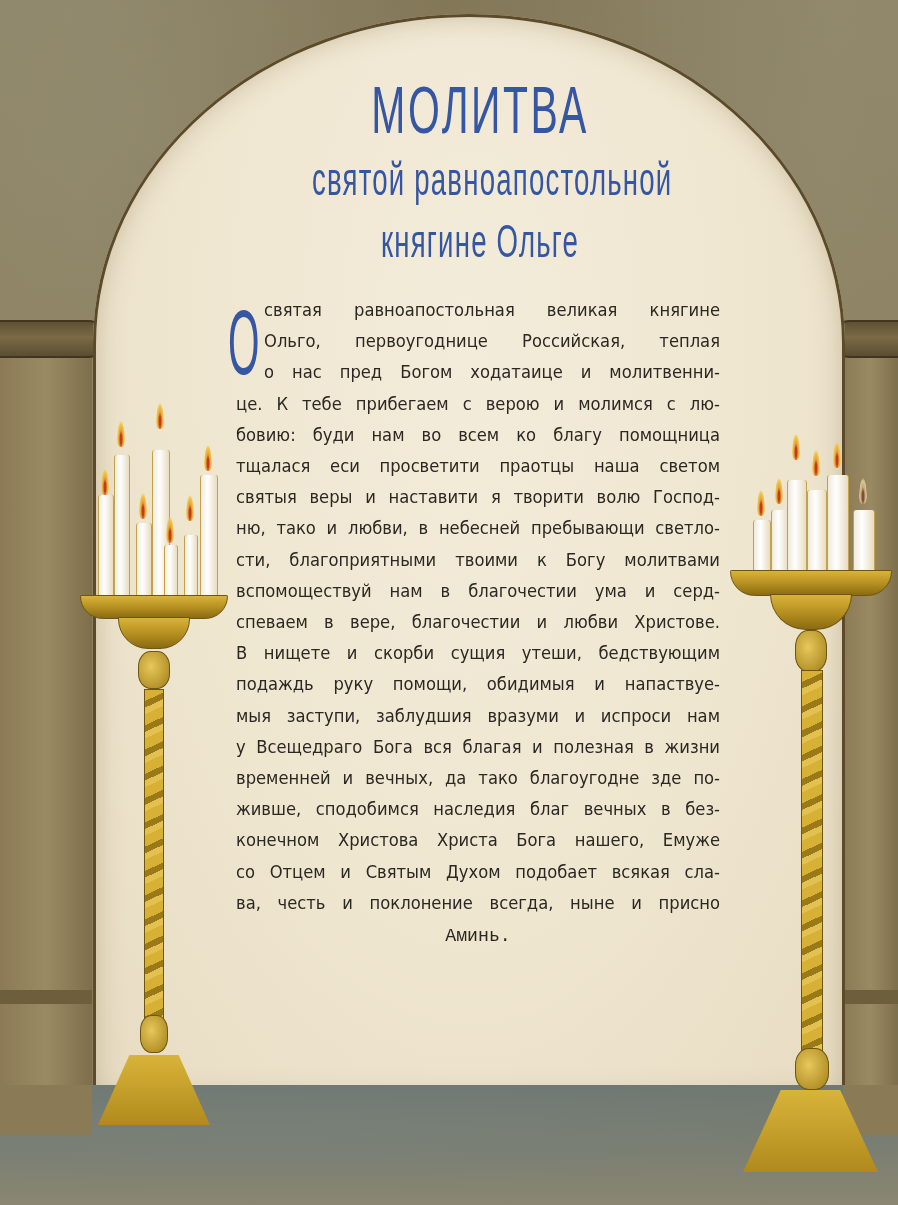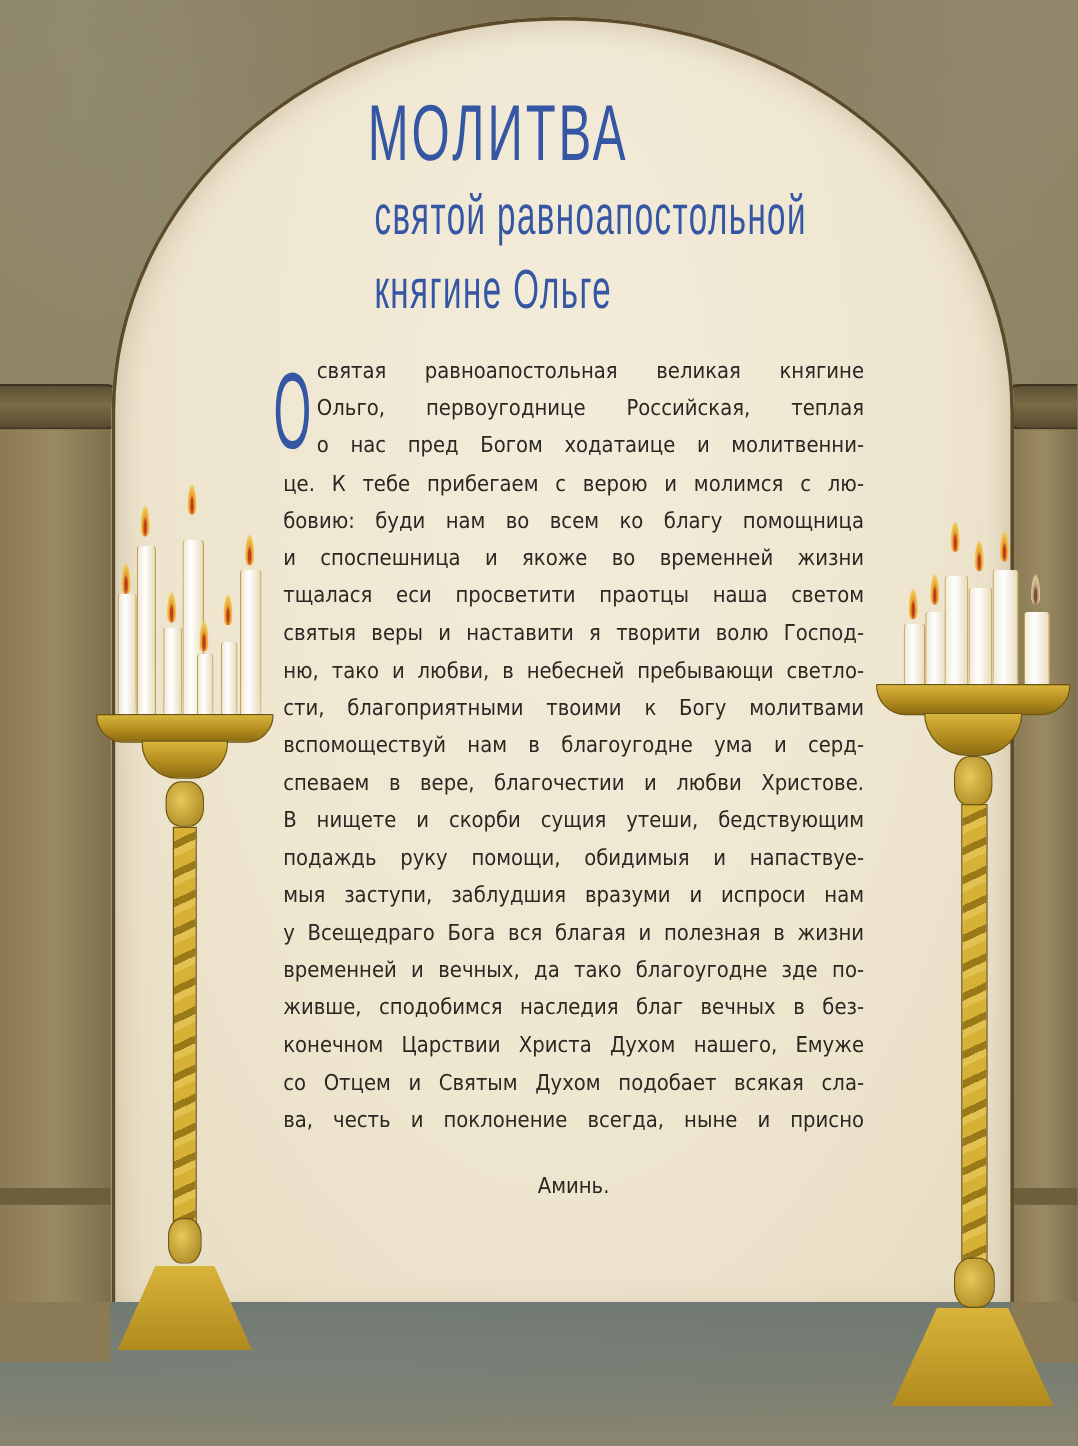--- a/index.html
+++ b/index.html
@@ -48,33 +48,33 @@
     background:
       radial-gradient(ellipse at 30% 40%, rgba(120,130,125,.5), transparent 60%),
       linear-gradient(180deg, #6f7872 0%, #7b7f72 55%, #8a8670 100%);
   }
   .floor-left-block { position: absolute; left: 0; top: 1085px; width: 92px; height: 50px;
     background: #8a7a55; }
   .floor-right-block { position: absolute; right: 0; top: 1085px; width: 55px; height: 50px;
     background: #8a7a55; }
 
   
-  .title-block { position: absolute; left: 200px; width: 560px; top: 72px; text-align: left;
+  .title-block { position: absolute; left: 200px; width: 560px; top: 72px; text-align: center;
     color: #3556a3; font-family: "Liberation Sans Narrow", "Liberation Sans", sans-serif; }
   .title-main { font-size: 66px; letter-spacing: 4px; line-height: 76px; transform: scaleX(.62); display:block; }
   .title-sub { font-size: 46px; line-height: 62px; letter-spacing: 2px; transform: scaleX(.6); display:block; white-space: nowrap; }
 
   
   .prayer { position: absolute; left: 236px; width: 484px; top: 294px;
     color: #2b2823; font-size: 18.2px; line-height: 31.2px; text-align: justify;
     font-family: "DejaVu Sans Condensed", "DejaVu Sans", sans-serif; }
   .prayer .line { display: block; text-align: justify; text-align-last: justify; white-space: nowrap; }
   .prayer .line.indent { padding-left: 28px; }
   .prayer .line.center { text-align: center; text-align-last: center; }
-  .prayer .line.amen { margin-top: 24px; }
+  .prayer .line.amen { margin-top: 3px; font-family: Liberation Mono, monospace; }
   .dropcap { position: absolute; left: -8px; top: 4px; color: #3556a3; font-size: 90px; line-height: 90px;
     transform: scaleX(.45); transform-origin: left top; font-family: "Liberation Sans", sans-serif; }
 
   
   .stand { position: absolute; }
   .candle { position: absolute; background: linear-gradient(90deg, #efe9da, #fff 40%, #e8dcc0);
     border-left: 1px solid #c3a24c; border-right: 1px solid #c3a24c; border-radius: 3px 3px 0 0; }
   .flame { position: absolute; width: 8px; height: 26px;
     background: radial-gradient(ellipse at 50% 70%, #c23b1a 0 18%, #e6a23a 35%, #f0c84f 60%, transparent 72%);
     border-radius: 50% 50% 45% 45% / 70% 70% 30% 30%; }
@@ -156,31 +156,30 @@
     <span class="title-sub">княгине Ольге</span>
   </div>
 
   <div class="prayer">
     <span class="dropcap">О</span>
     <span class="line indent">святая равноапостольная великая княгине</span>
     <span class="line indent">Ольго, первоугоднице Российская, теплая</span>
     <span class="line indent">о нас пред Богом ходатаице и молитвенни-</span>
     <span class="line">це. К тебе прибегаем с верою и молимся с лю-</span>
     <span class="line">бовию: буди нам во всем ко благу помощница</span>
-    <span class="line">и споспешница и якоже во временней жизни</span>
     <span class="line">тщалася еси просветити праотцы наша светом</span>
     <span class="line">святыя веры и наставити я творити волю Господ-</span>
     <span class="line">ню, тако и любви, в небесней пребывающи светло-</span>
     <span class="line">сти, благоприятными твоими к Богу молитвами</span>
-    <span class="line">вспомоществуй нам в благоугодне ума и серд-</span>
+    <span class="line">вспомоществуй нам в благочестии ума и серд-</span>
     <span class="line">спеваем в вере, благочестии и любви Христове.</span>
     <span class="line">В нищете и скорби сущия утеши, бедствующим</span>
     <span class="line">подаждь руку помощи, обидимыя и напаствуе-</span>
     <span class="line">мыя заступи, заблудшия вразуми и испроси нам</span>
     <span class="line">у Всещедраго Бога вся благая и полезная в жизни</span>
     <span class="line">временней и вечных, да тако благоугодне зде по-</span>
     <span class="line">живше, сподобимся наследия благ вечных в без-</span>
-    <span class="line">конечном Царствии Христа Духом нашего, Емуже</span>
+    <span class="line">конечном Христова Христа Бога нашего, Емуже</span>
     <span class="line">со Отцем и Святым Духом подобает всякая сла-</span>
     <span class="line">ва, честь и поклонение всегда, ныне и присно</span>
     <span class="line center amen">Аминь.</span>
   </div>
 </div>
 
 </body></html>

